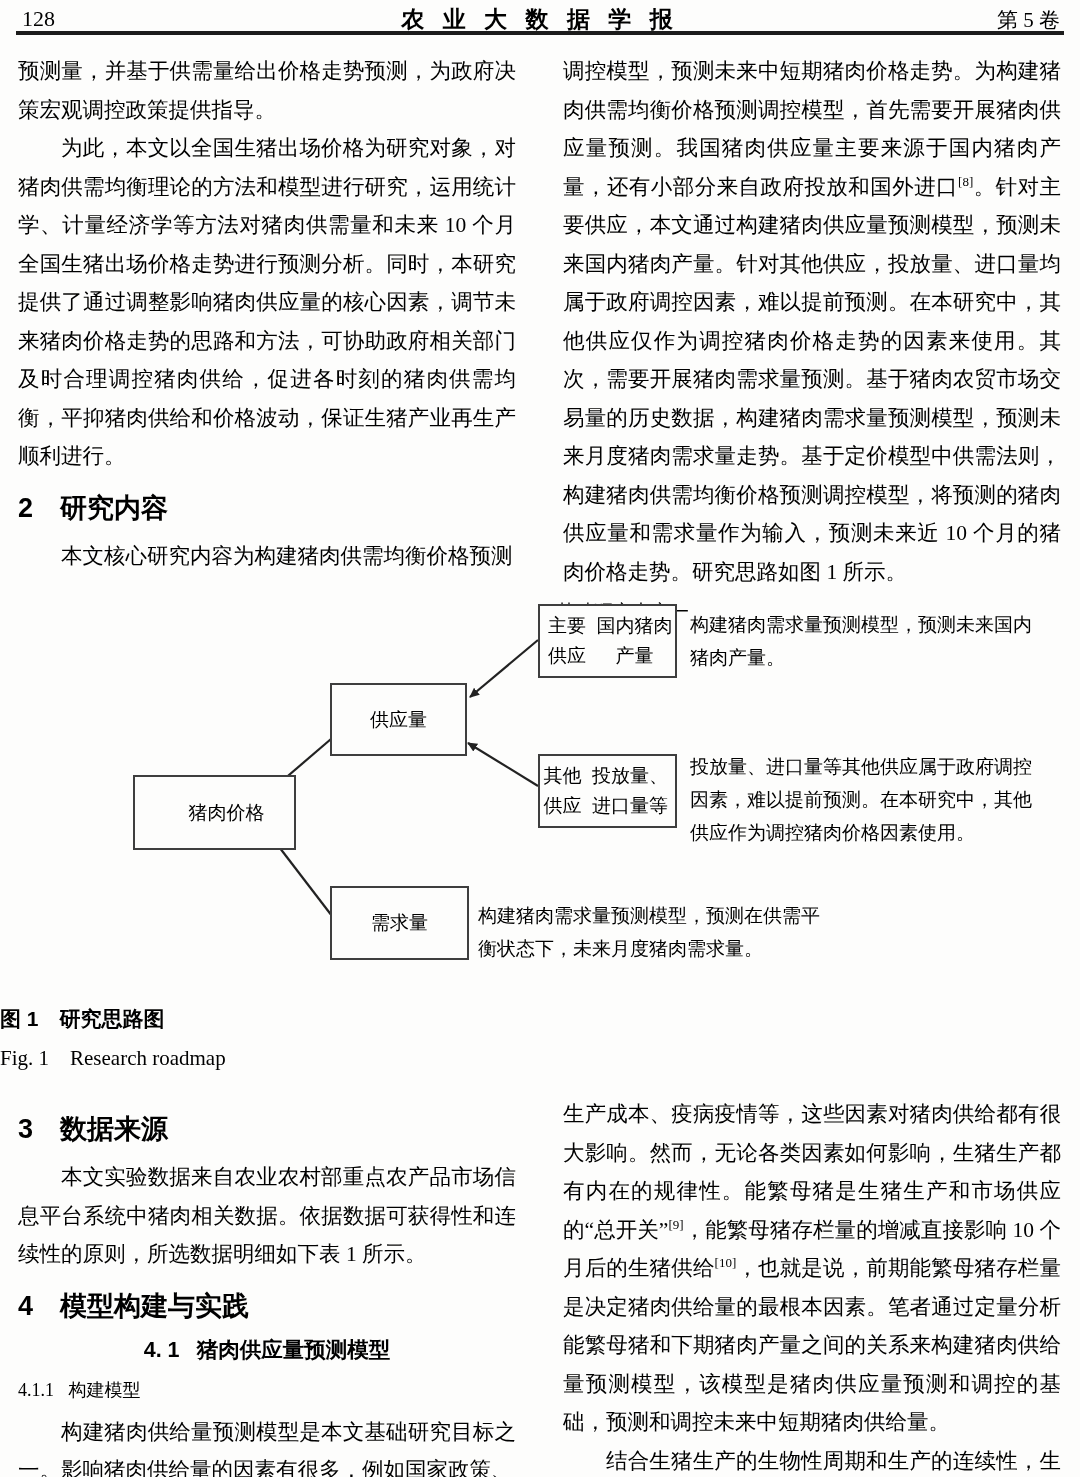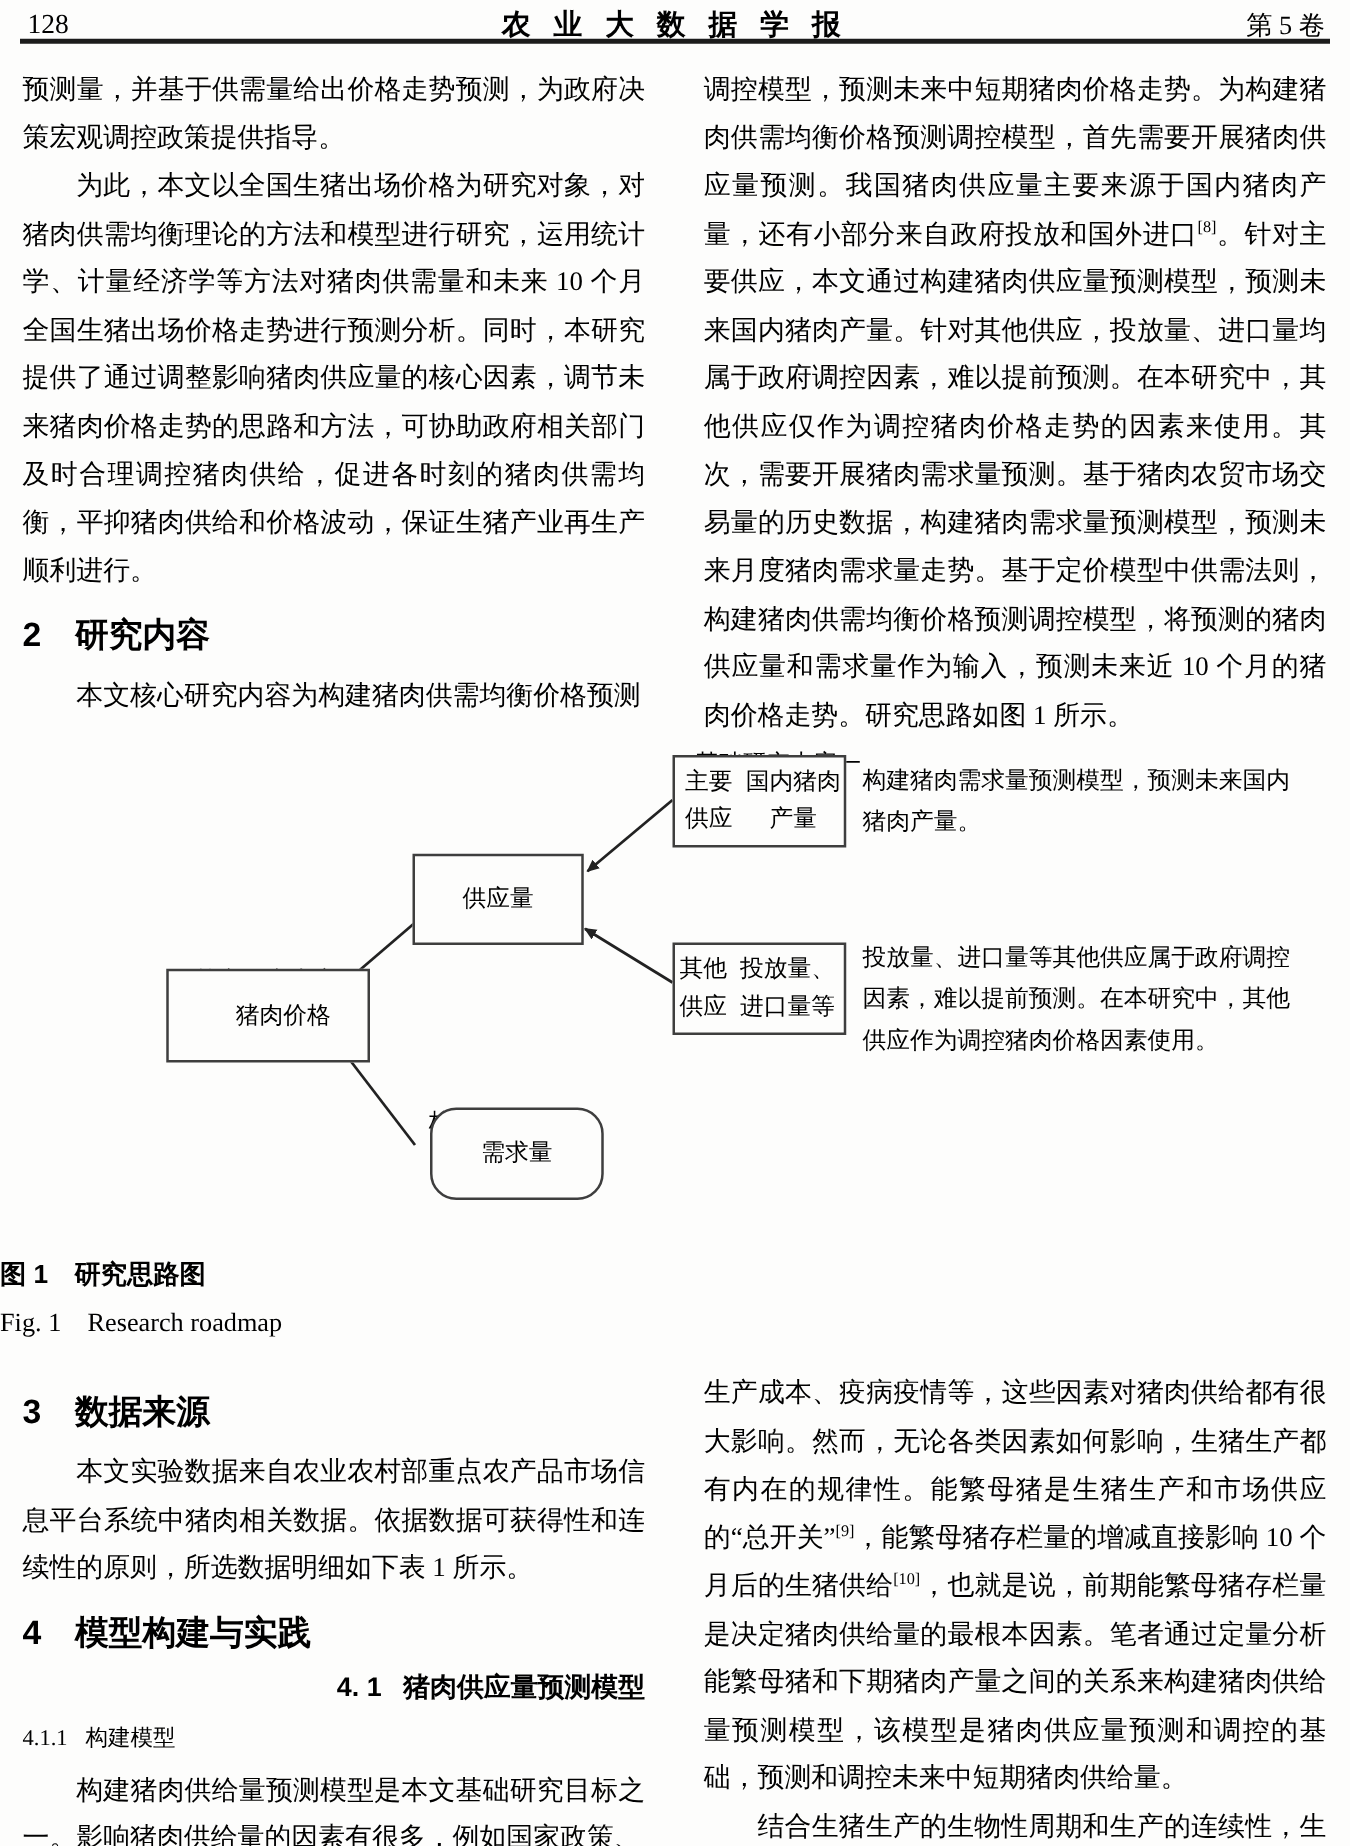--- a/index.html
+++ b/index.html
@@ -23,21 +23,21 @@
   .col-bl { left:18px;  top:1112px; }
   .col-br { left:563px; top:1095px; }
   p { margin:0; }
   .indent { text-indent:2em; }
   sup.ref { vertical-align:super; font-size:13px; line-height:0; }
 
   .h-sec { font-family:"Liberation Sans", sans-serif; font-weight:bold;
            font-size:27px; line-height:34px; margin:15px 0 12px 0; text-align:left; }
   .h-gap { margin-left:1em; }
   .h-sub { font-family:"Liberation Sans", sans-serif; font-weight:bold;
-           font-size:21.5px; line-height:30px; margin:6px 0 10px 0; text-align:right; }
+           font-size:21.5px; line-height:30px; margin:6px 0 10px 0; text-align:center; }
   .h-subsub { font-size:18px; line-height:30px; margin:0 0 8px 0; text-align:left; }
   .h-subsub .h-gap, .h-sub .h-gap { margin-left:0.8em; }
 
   
   .figure { position:absolute; left:0; top:552px; width:1080px; height:455px; }
   .figure svg.arrows { position:absolute; left:0; top:0; }
   .fbox { position:absolute; border:2px solid #3e3e3e; background:#fdfdfc;
           display:flex; flex-direction:row; align-items:center; justify-content:center;
           font-size:19px; line-height:30px; text-align:center; }
   .flabel { position:absolute; font-size:19px; line-height:22px;margin-top:29px; }
@@ -96,26 +96,27 @@
     <div class="fbox" style="left:330px; top:131px; width:133px; height:69px;">
       <div>供应量</div>
     </div>
     <div class="fbox" style="left:133px; top:223px; width:135px; height:71px;padding-left:24px;">
       <div>猪肉价格</div>
     </div>
     <div class="fbox" style="left:538px; top:202px; width:135px; height:70px;">
       <div>其他供应</div>
       <div>投放量、进口量等</div>
     </div>
-    <div class="fbox" style="left:344px; top:334px; width:135px; height:70px;border-radius:21px;">
+    <div class="fbox" style="left:330px; top:334px; width:135px; height:70px;">
       <div>需求量</div>
     </div>
 
     <div class="fann" style="left:690px; top:56px;">构建猪肉需求量预测模型，预测未来国内猪肉产量。</div>
     <div class="fann" style="left:690px; top:198px;">投放量、进口量等其他供应属于政府调控因素，难以提前预测。在本研究中，其他供应作为调控猪肉价格因素使用。</div>
+    <div class="fann" style="left:478px; top:347px;">构建猪肉需求量预测模型，预测在供需平衡状态下，未来月度猪肉需求量。</div>
   </div>
 
   <div class="caption">
     <div class="cap-cn">图 1　研究思路图</div>
     <div class="cap-en">Fig. 1　Research roadmap</div>
   </div>
 
   <div class="col col-bl">
     <div class="h-sec" style="margin-top:0;">
       <span>3</span><span class="h-gap">数据来源</span>

